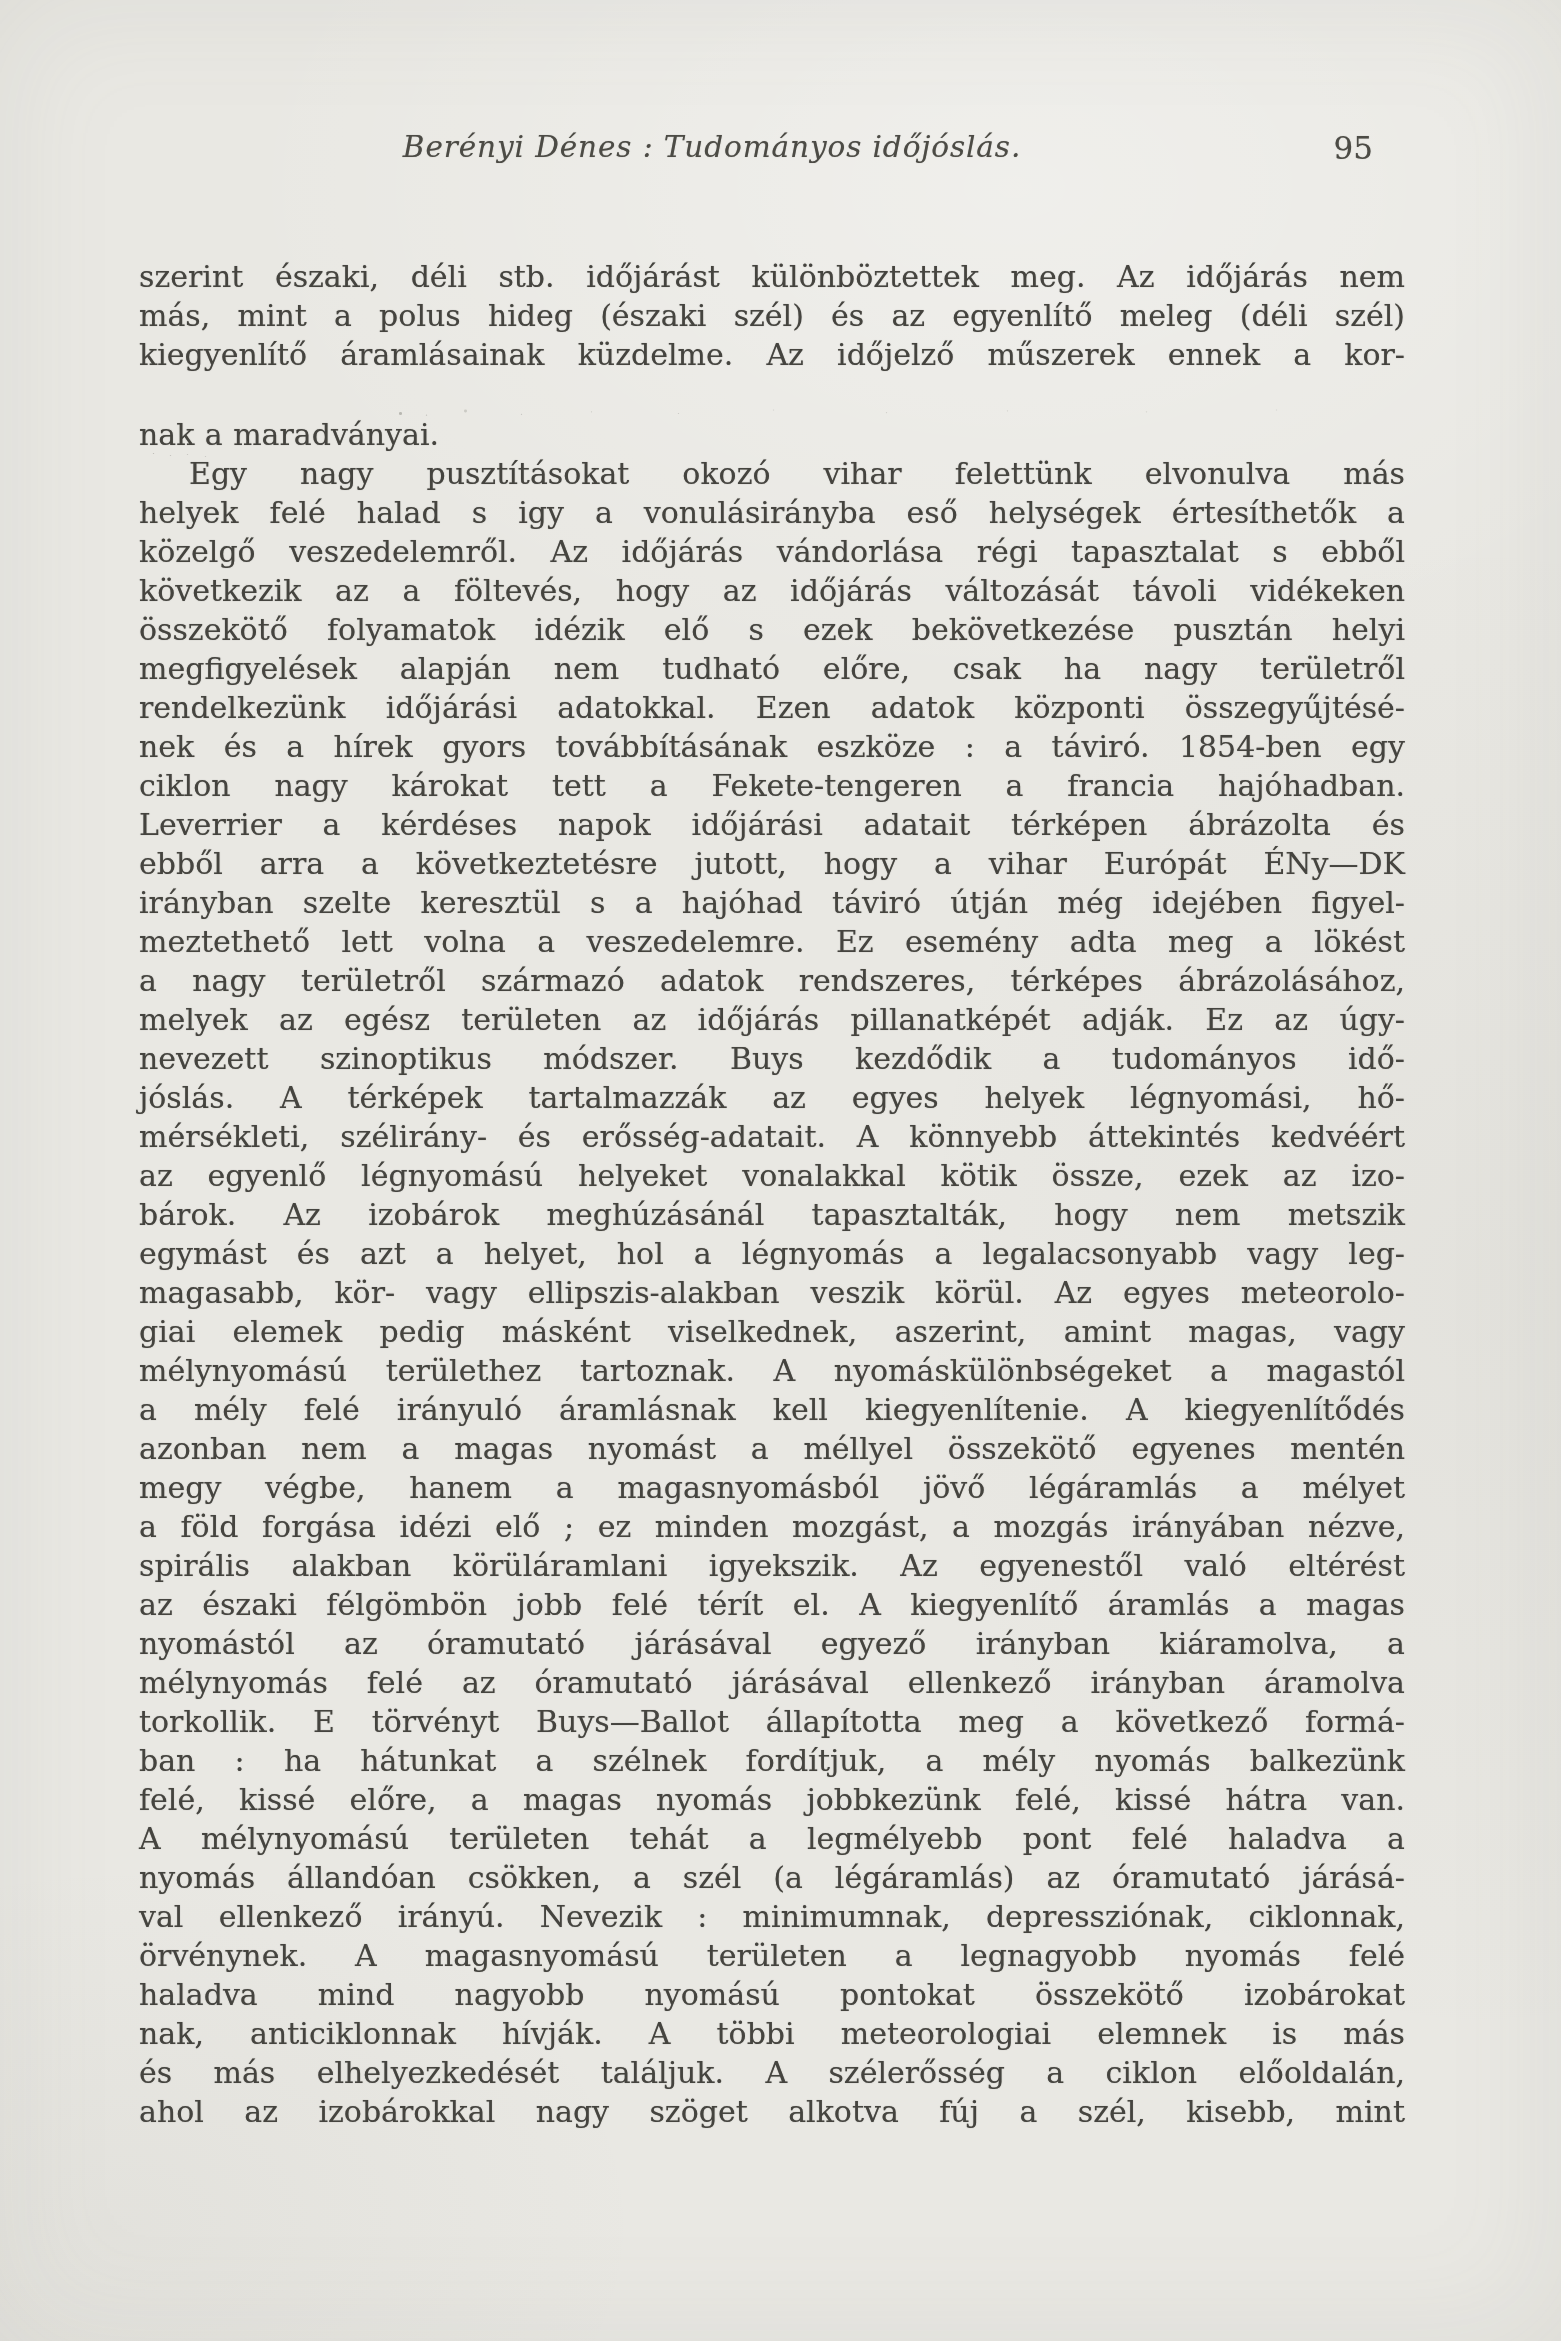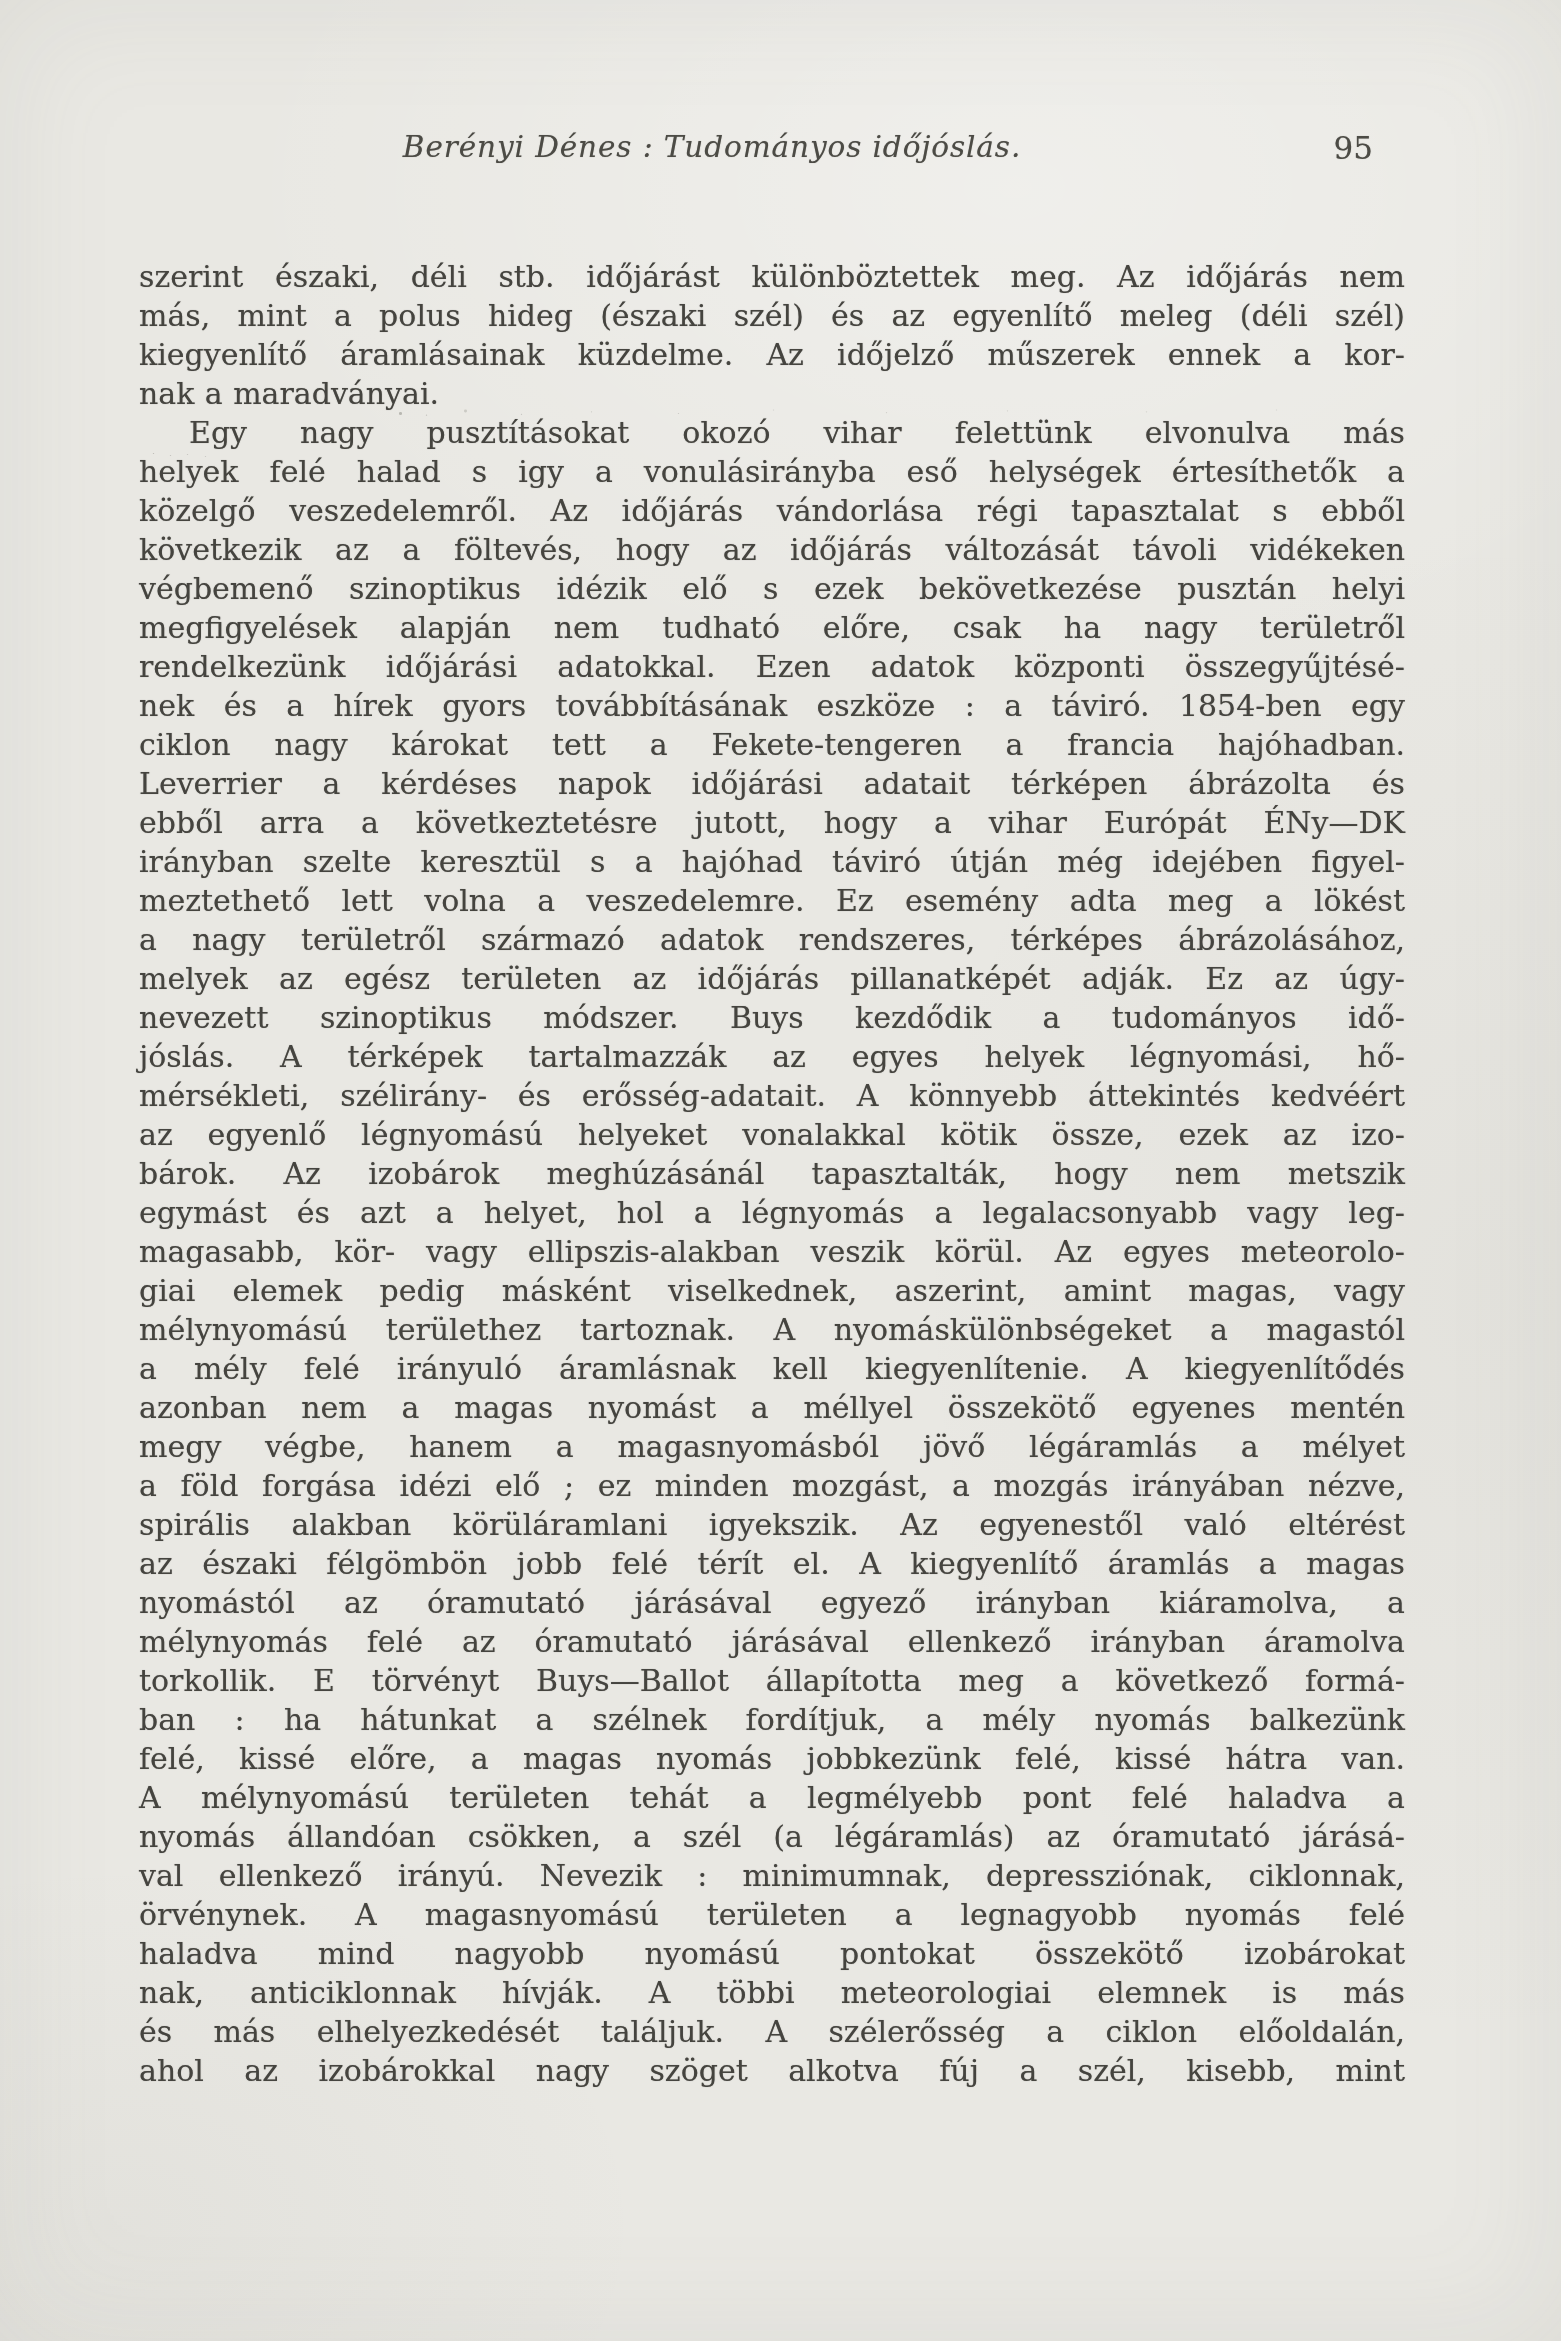--- a/index.html
+++ b/index.html
@@ -62,21 +62,21 @@
     text-shadow: 0 0 0.9px rgba(69,68,63,0.50);
   }
   .paragraph { margin: 0; }
   .line {
     text-align: justify;
     text-align-last: justify;
     word-spacing: 0.9px;
     min-height: 39px;
   }
   .line.indent { text-indent: 50px; }
-  .line.para-end { text-align-last: left; }
+  .line.para-end { text-align-last: left; margin-top: 41px; }
   
   .scan-noise {
     position: absolute;
     width: 2.6px; height: 2.6px;
     border-radius: 50%;
     background: rgba(95,94,86,0.35);
     top: 412px; left: 399px;
     box-shadow:
       26px 1.7px 0 -0.9px rgba(95,94,86,0.28),
       65px -2.6px 0 0 rgba(95,94,86,0.22),
@@ -109,21 +109,21 @@
         <div class="line">szerint északi, déli stb. időjárást különböztettek meg. Az időjárás nem</div>
         <div class="line">más, mint a polus hideg (északi szél) és az egyenlítő meleg (déli szél)</div>
         <div class="line">kiegyenlítő áramlásainak küzdelme. Az időjelző műszerek ennek a kor-</div>
         <div class="line para-end">nak a maradványai.</div>
       </div>
       <div class="paragraph">
         <div class="line indent">Egy nagy pusztításokat okozó vihar felettünk elvonulva más</div>
         <div class="line">helyek felé halad s igy a vonulásirányba eső helységek értesíthetők a</div>
         <div class="line">közelgő veszedelemről. Az időjárás vándorlása régi tapasztalat s ebből</div>
         <div class="line">következik az a föltevés, hogy az időjárás változását távoli vidékeken</div>
-        <div class="line">végbemenő szinoptikus idézik elő s ezek bekövetkezése pusztán helyi</div>
+        <div class="line">összekötő folyamatok idézik elő s ezek bekövetkezése pusztán helyi</div>
         <div class="line">megfigyelések alapján nem tudható előre, csak ha nagy területről</div>
         <div class="line">rendelkezünk időjárási adatokkal. Ezen adatok központi összegyűjtésé-</div>
         <div class="line">nek és a hírek gyors továbbításának eszköze : a táviró. 1854-ben egy</div>
         <div class="line">ciklon nagy károkat tett a Fekete-tengeren a francia hajóhadban.</div>
         <div class="line">Leverrier a kérdéses napok időjárási adatait térképen ábrázolta és</div>
         <div class="line">ebből arra a következtetésre jutott, hogy a vihar Európát ÉNy—DK</div>
         <div class="line">irányban szelte keresztül s a hajóhad táviró útján még idejében figyel-</div>
         <div class="line">meztethető lett volna a veszedelemre. Ez esemény adta meg a lökést</div>
         <div class="line">a nagy területről származó adatok rendszeres, térképes ábrázolásához,</div>
         <div class="line">melyek az egész területen az időjárás pillanatképét adják. Ez az úgy-</div>

